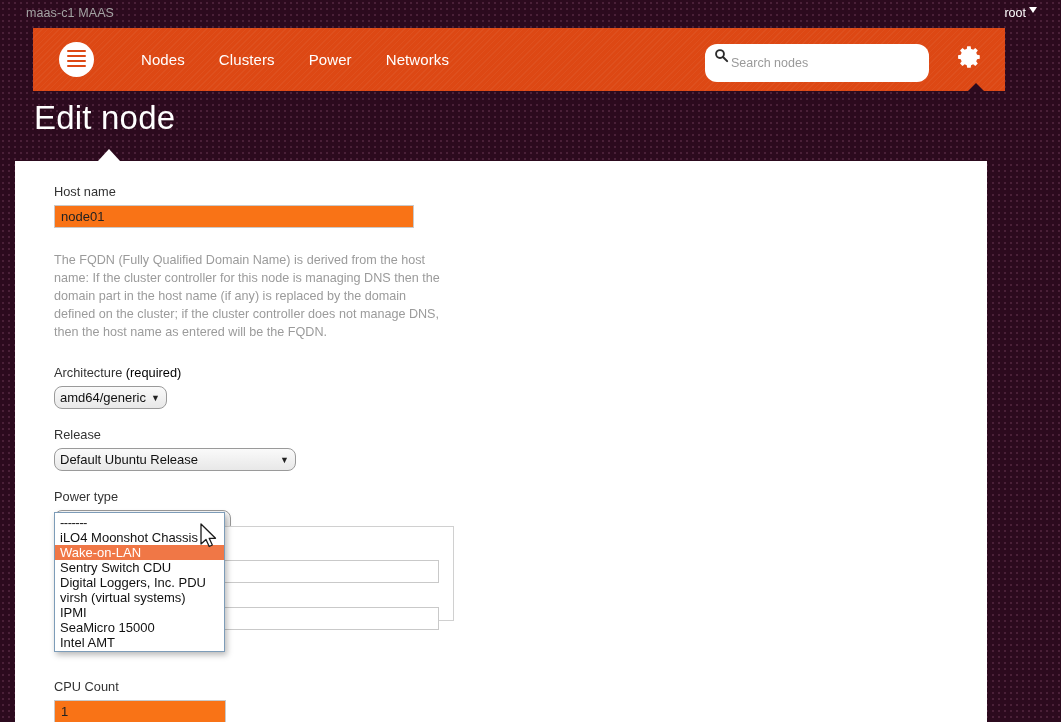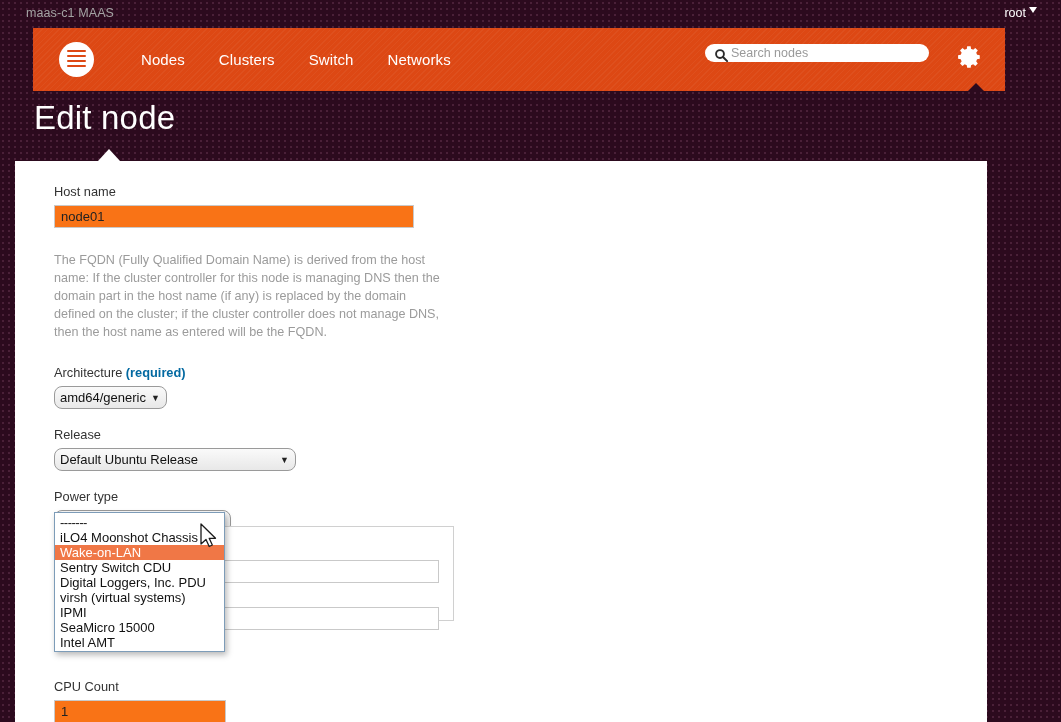--- a/index.html
+++ b/index.html
@@ -103,21 +103,21 @@
     text-decoration: none;
     letter-spacing: 0.1px;
     padding: 4px 2px;
   }
 
   #search-wrap {
     position: absolute;
     right: 76px;
     top: 16px;
     width: 224px;
-    height: 18px;
+    height: 38px;
     background: #ffffff;
     border-radius: 12px;
     display: flex;
     align-items: center;
   }
   #search-wrap .mag {
     position: absolute;
     left: 9px; top: 4px;
     width: 15px; height: 15px;
   }
@@ -193,22 +193,21 @@
     top: 23px;
     width: 480px;
   }
 
   .field-label {
     font-size: 12.8px;
     color: #333333;
     margin-bottom: 6px;
   }
   .field-label .req {
-    color: #0369a1;
-    font-weight: bold;
+    color: #000000;
   }
 
   .text-input {
     font-family: "Liberation Sans", sans-serif;
     font-size: 13px;
     color: #222;
     border: 1px solid #c9c9c9;
     background: #f97316;
     padding: 3px 6px;
     height: 23px;
@@ -335,21 +334,21 @@
   <div id="maas-logo">
     <i></i>
       <i></i>
       <i></i>
       <i></i>
   </div>
 
   <div class="nav-links">
     <a href="#">Nodes</a>
     <a href="#">Clusters</a>
-    <a href="#">Switch</a>
+    <a href="#">Power</a>
     <a href="#">Networks</a>
   </div>
 
   <div id="search-wrap">
     <svg class="mag" viewBox="0 0 16 16">
       <circle cx="6.4" cy="6.4" r="4.2" fill="none" stroke="#2b2b2b" stroke-width="2"></circle>
       <line x1="9.6" y1="9.6" x2="14" y2="14" stroke="#2b2b2b" stroke-width="2.2" stroke-linecap="round"></line>
     </svg>
     <input type="text" placeholder="Search nodes" style="">
   </div>

